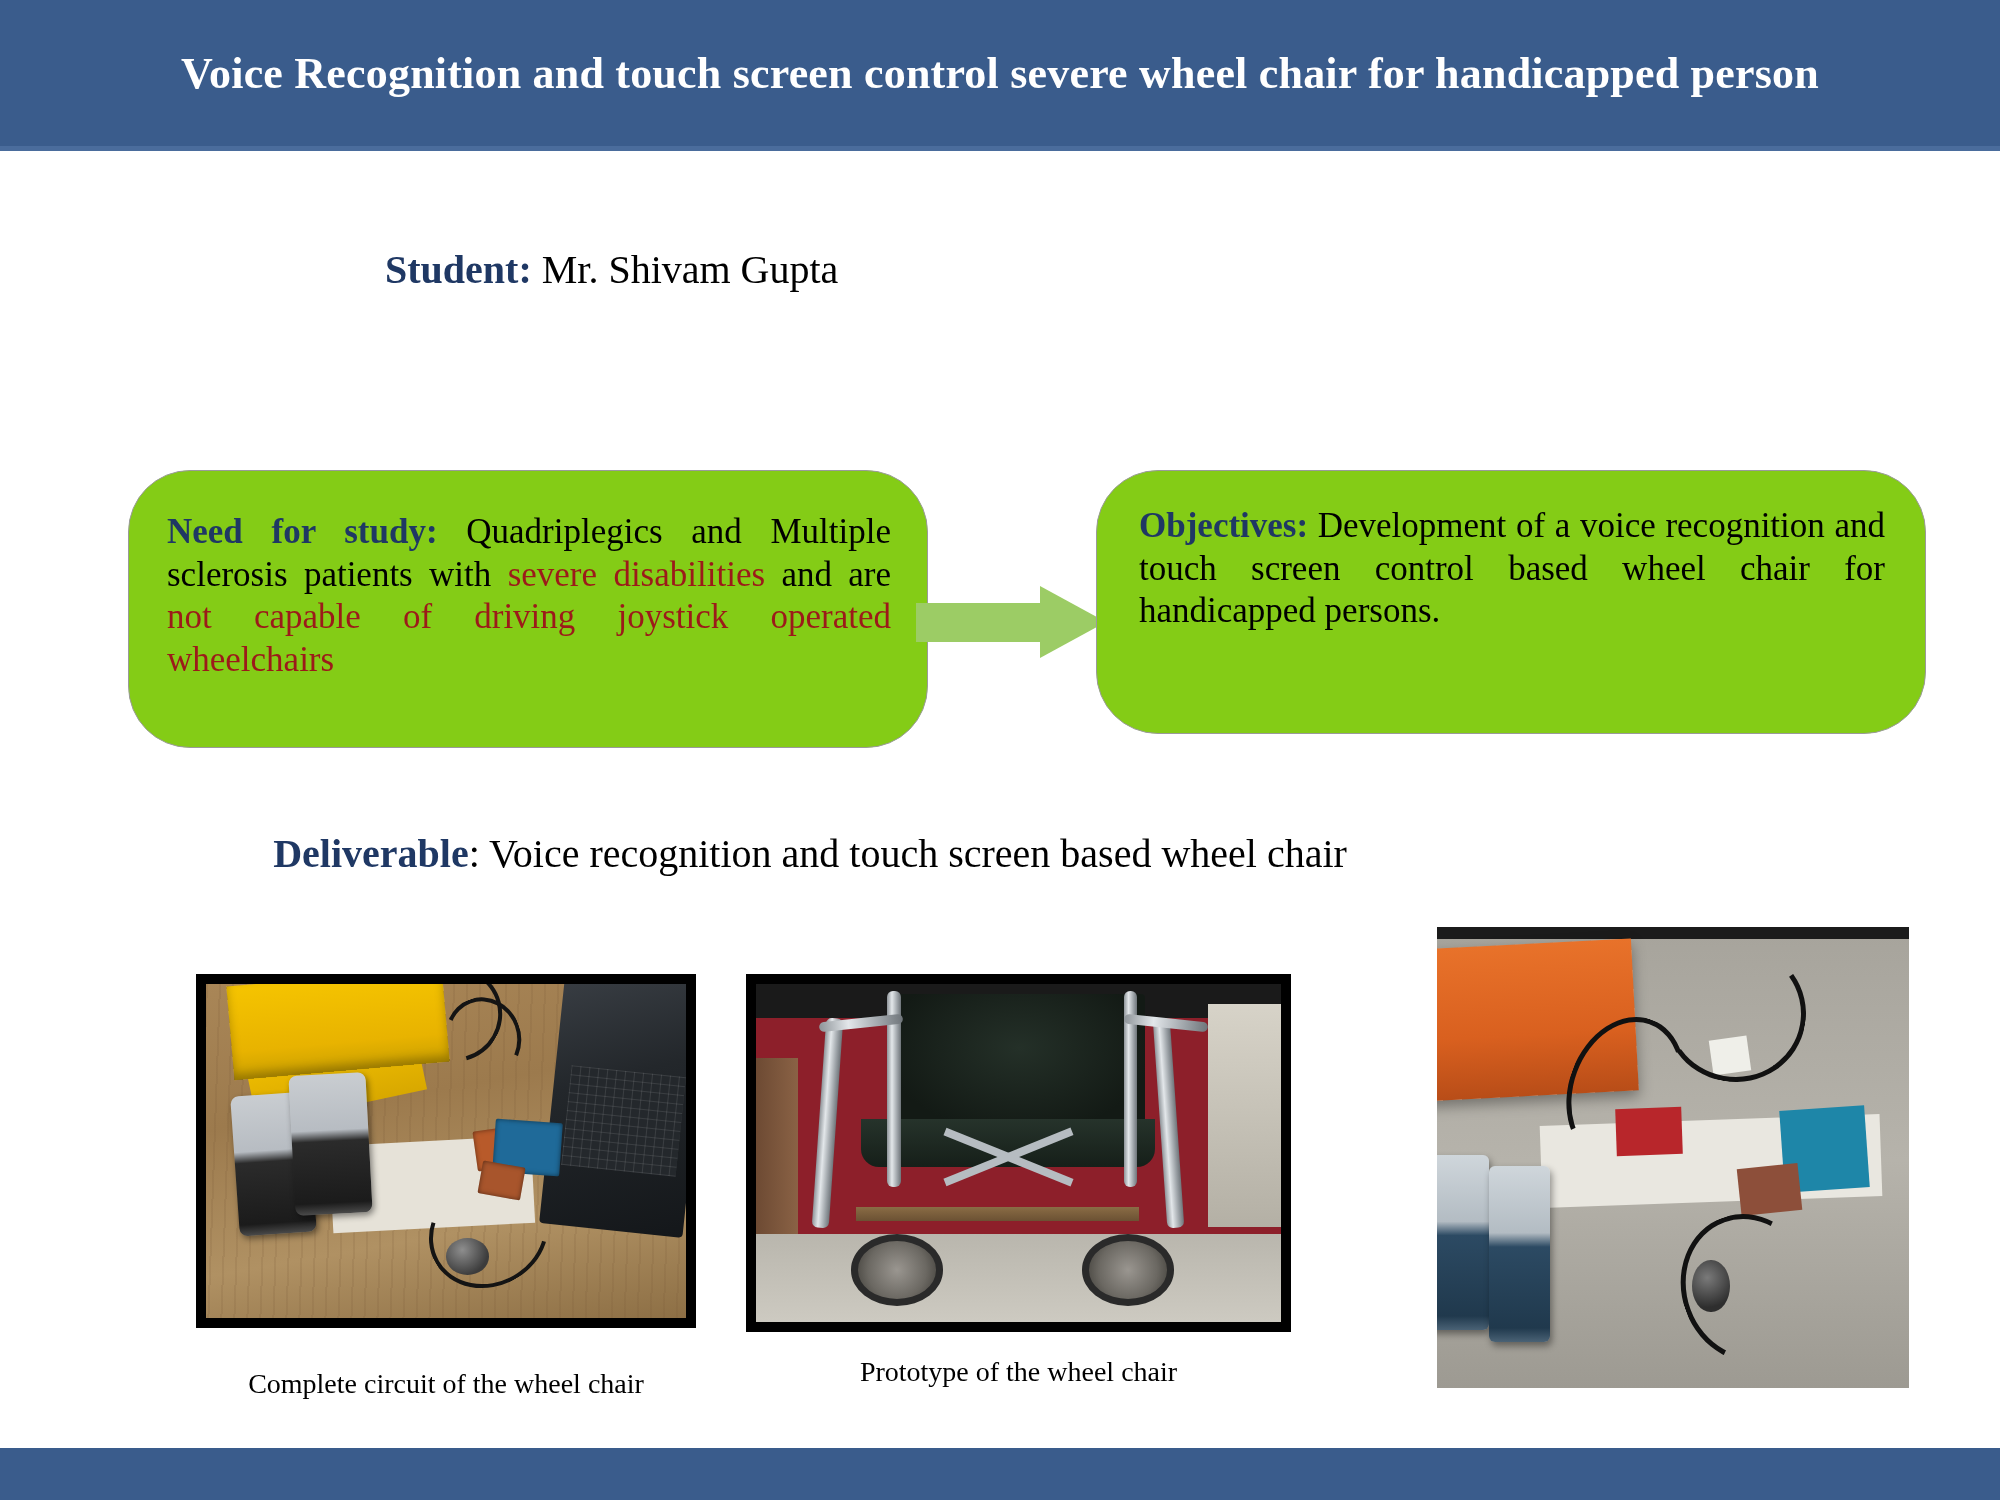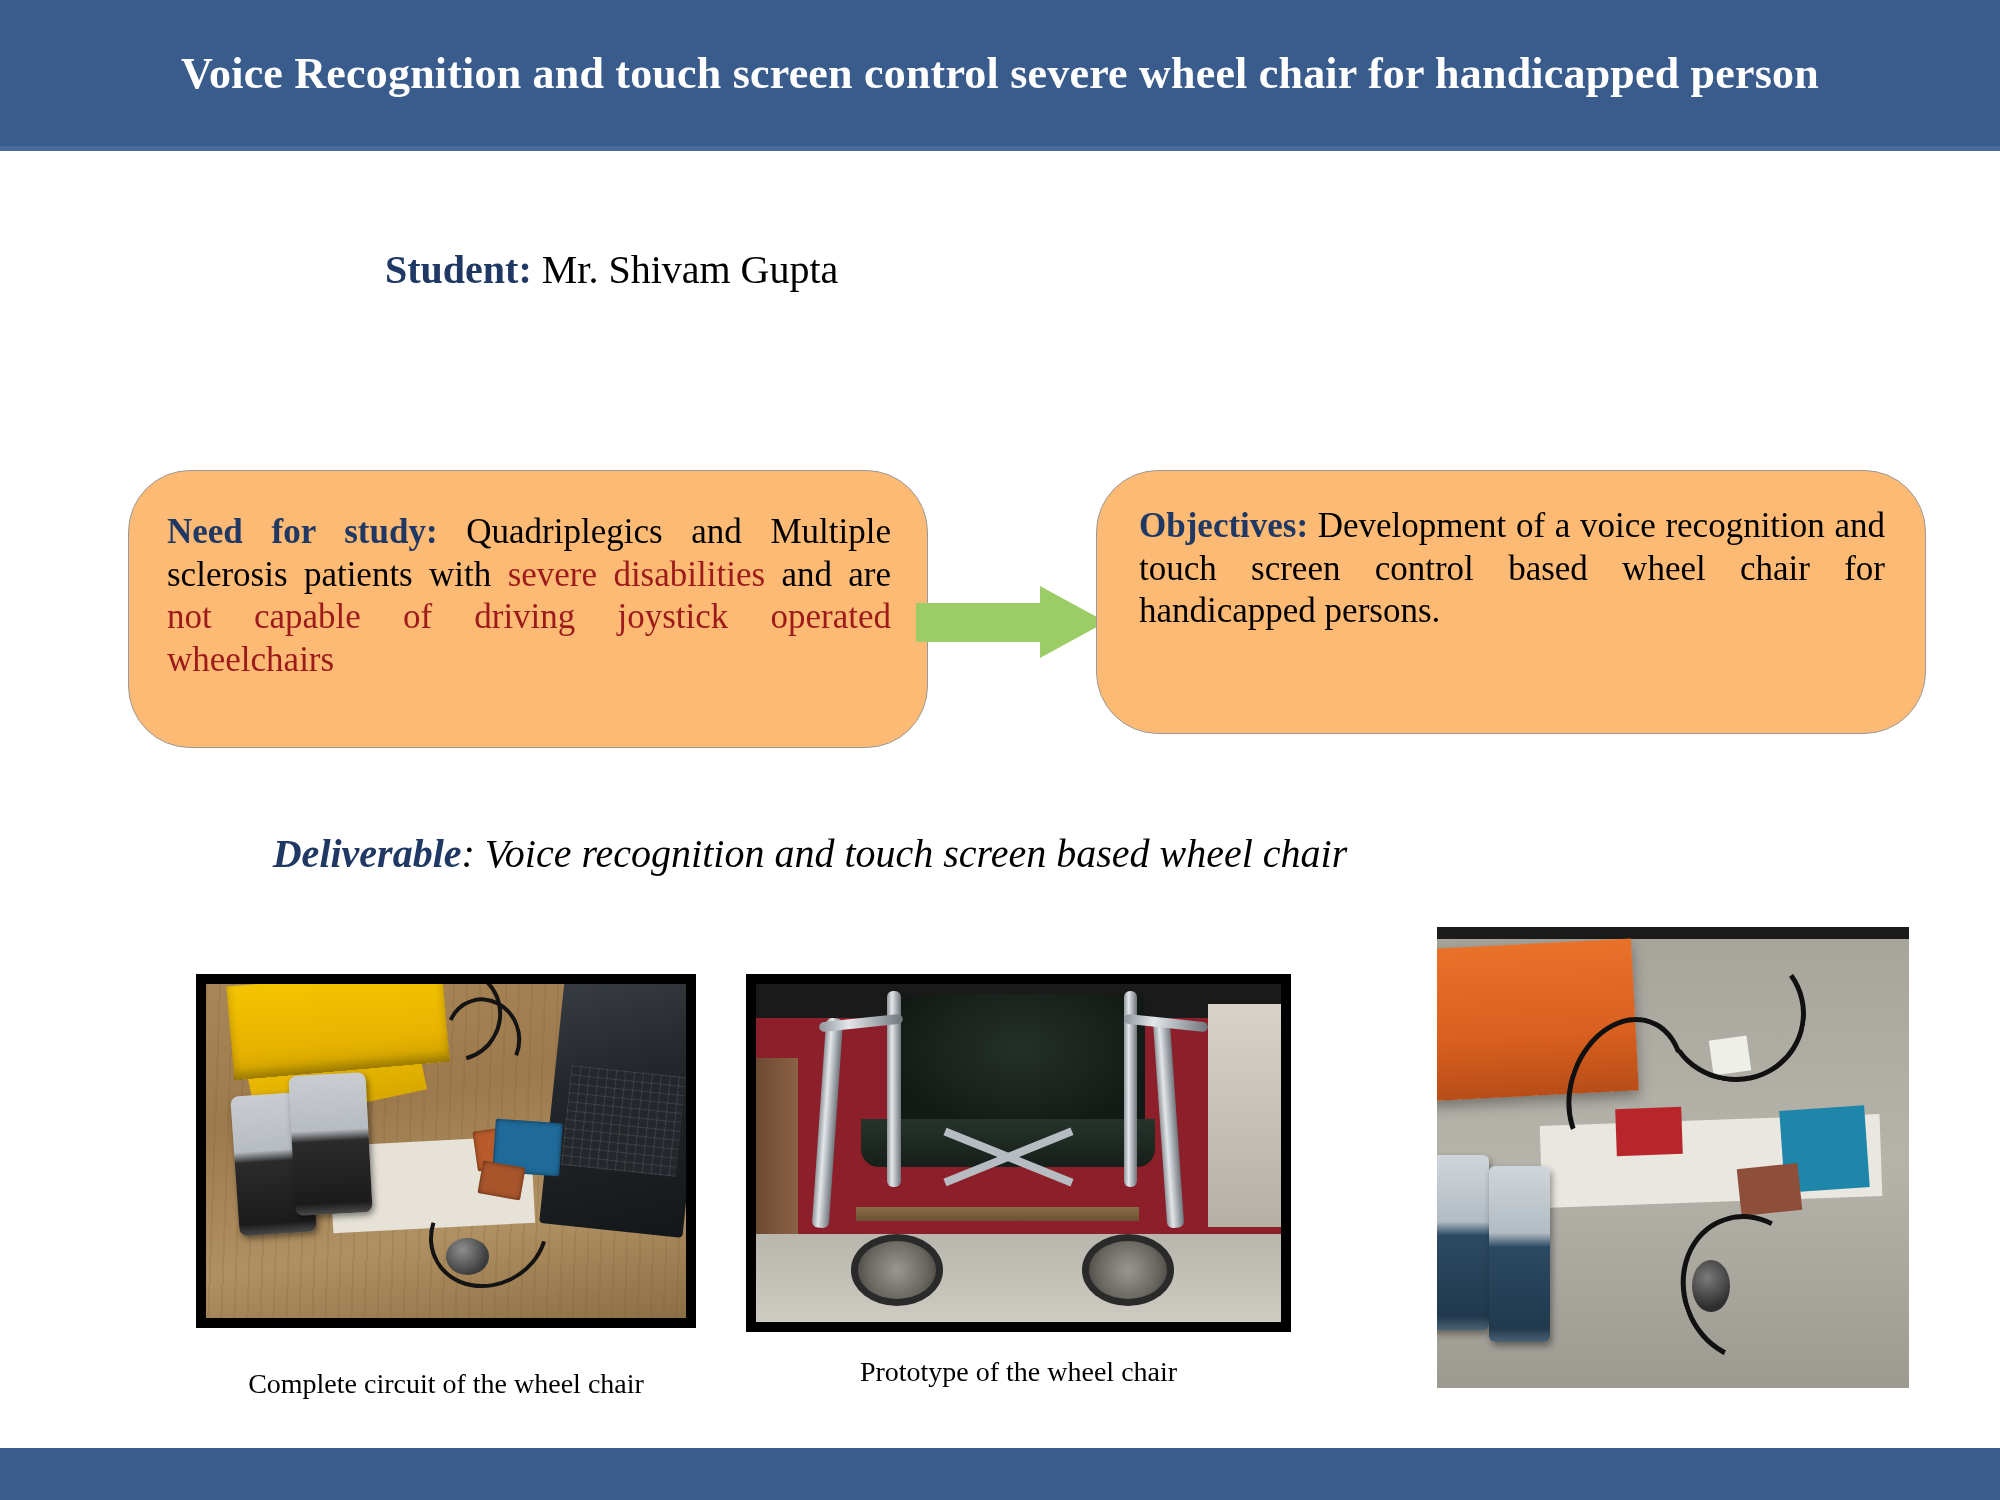--- a/index.html
+++ b/index.html
@@ -73,21 +73,21 @@
     font-weight: bold;
   }
   .student-block { left: 385px; top: 0; }
   .mentor-block  { left: 1097px; top: 0; }
 
   
   .info-box {
     position: absolute;
     border: 1.6px solid #9a9a9a;
     border-radius: 62px;
-    background: #fdba74;
+    background: #84cc16;
     box-sizing: border-box;
   }
   .box-need {
     left: 128px; top: 470px;
     width: 800px; height: 278px;
   }
   .box-obj {
     left: 1096px; top: 470px;
     width: 830px; height: 264px;
   }
@@ -127,21 +127,20 @@
 
   
   .deliverable {
     position: absolute;
     left: 200px; top: 828px;
     width: 1220px;
     text-align: center;
     font-size: 40px;
     line-height: 1.28;
     color: #000000;
-    font-style: italic;
   }
   .deliverable .kw { color: #1f3864; font-weight: bold; }
 
   
   .photo {
     position: absolute;
     background: #000000;
     box-sizing: border-box;
     overflow: hidden;
   }

